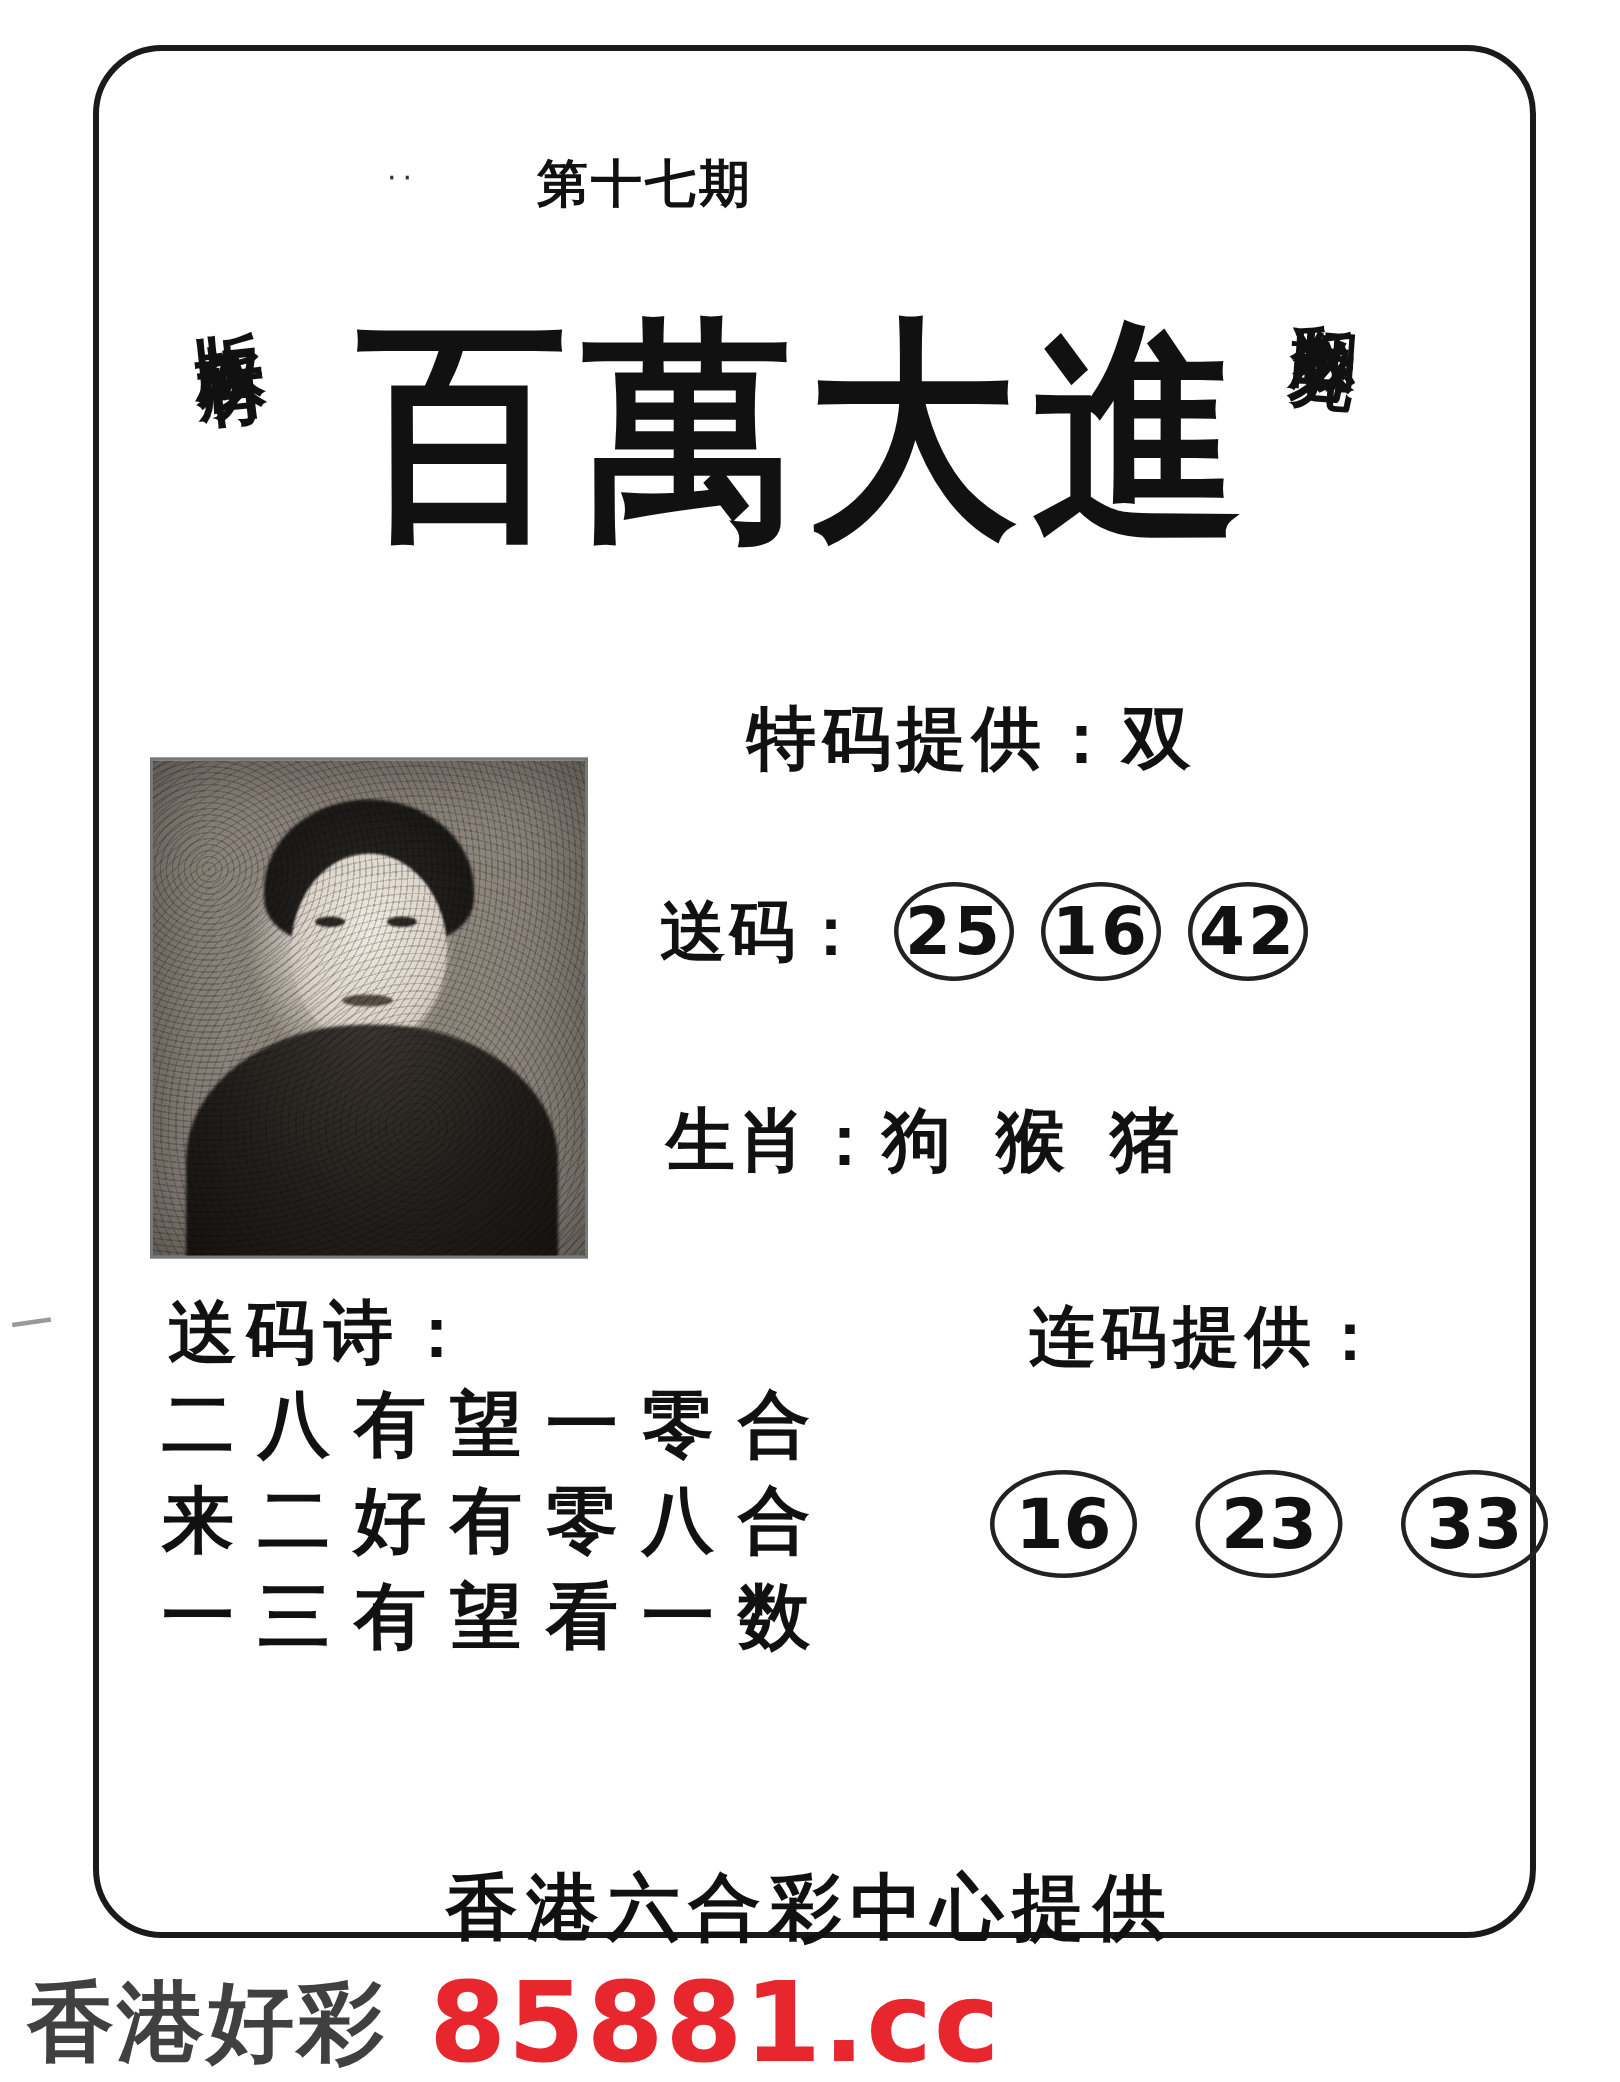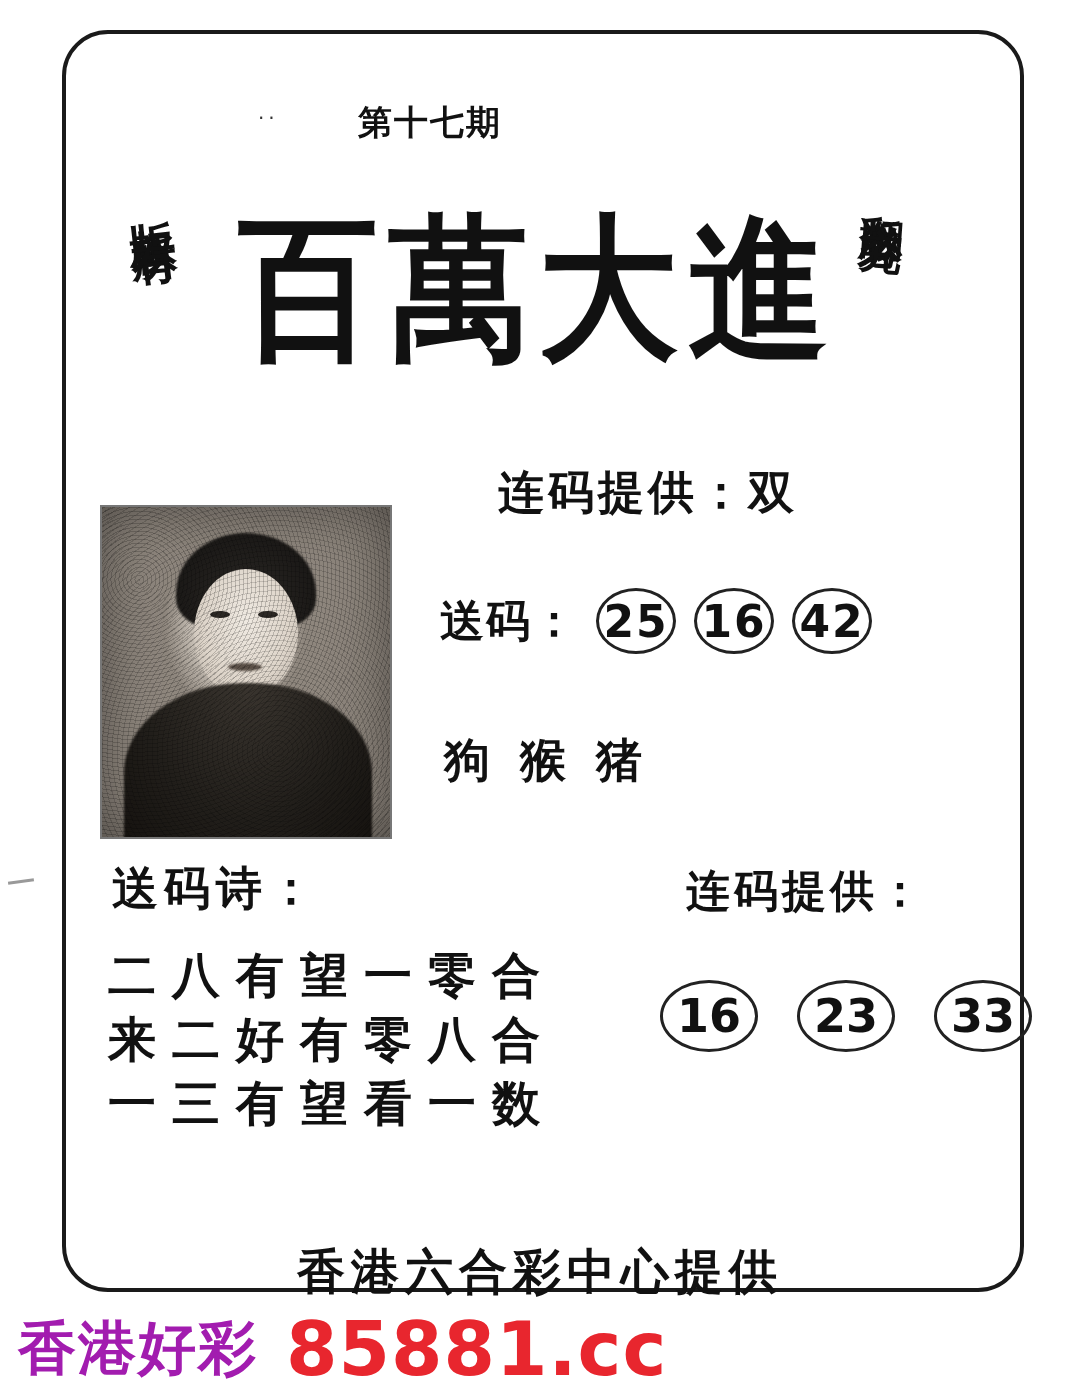--- a/index.html
+++ b/index.html
@@ -195,21 +195,20 @@
     font-family: "DejaVu Serif", serif;
   }
   .poem-line {
     position: absolute;
     left: 108px;
     font-size: 48px;
     font-weight: bold;
     letter-spacing: 16px;
     font-family: "DejaVu Serif", serif;
     white-space: nowrap;
-    margin-top: 26px;
   }
   .poem-l1 { top: 918px; }
   .poem-l2 { top: 982px; }
   .poem-l3 { top: 1046px; }
 
   
   .lianma-title {
     position: absolute;
     left: 686px;
     top: 862px;
@@ -310,31 +309,32 @@
   <div class="eye l"></div>
   <div class="eye r"></div>
   <div class="mouth"></div>
   <div class="body"></div>
   <div class="grain"></div>
 </div>
 
 <div class="speck"></div>
 
 <div class="info-row row-special">
-  <span>连码提供：双</span>
+  <span>特码提供：双</span>
 </div>
 
 <div class="info-row row-send">
   <span>送码：</span>
   <span class="ball">25</span>
   <span class="ball">16</span>
   <span class="ball">42</span>
 </div>
 
 <div class="info-row row-zodiac">
+  <span>生肖：</span>
   <span class="z">狗</span>
   <span class="z">猴</span>
   <span class="z">猪</span>
 </div>
 
 <div class="poem-title">送码诗：</div>
 <div class="poem-line poem-l1">二八有望一零合</div>
 <div class="poem-line poem-l2">来二好有零八合</div>
 <div class="poem-line poem-l3">一三有望看一数</div>
 
@@ -343,15 +343,15 @@
   <div class="lrow">
     <span class="lball">16</span>
     <span class="lball">23</span>
     <span class="lball">33</span>
   </div>
 </div>
 
 <div class="footer-center">香港六合彩中心提供</div>
 
 <div class="banner">
-  <span class="bt" style="color: #a21caf;">香港好彩</span>
+  <span class="bt" style="color: #404040;">香港好彩</span>
   <span class="burl" style="color: rgb(232, 38, 46);">85881.cc</span>
 </div>
 
 </body></html>

